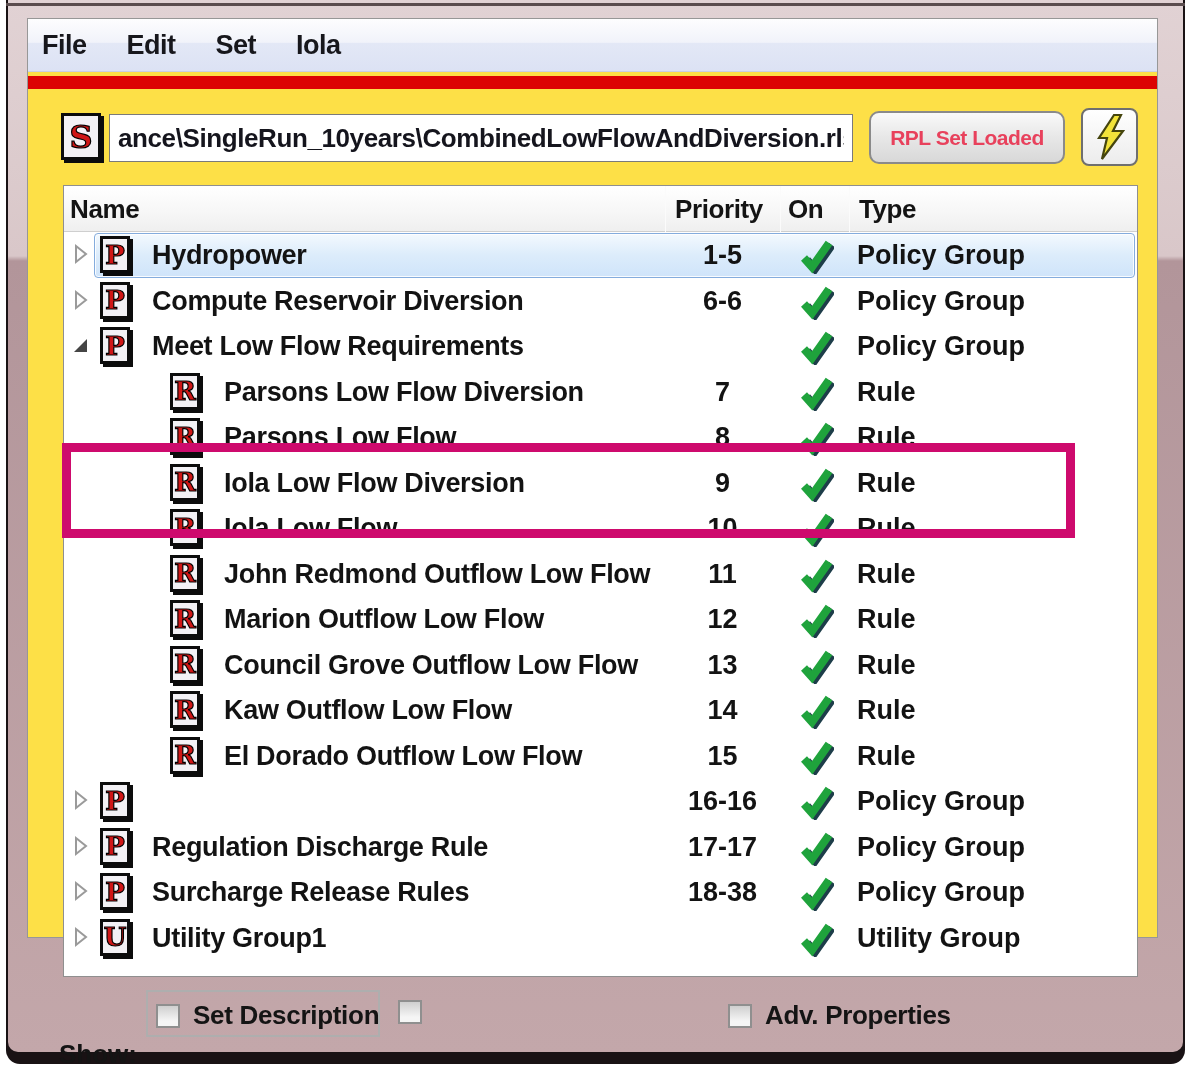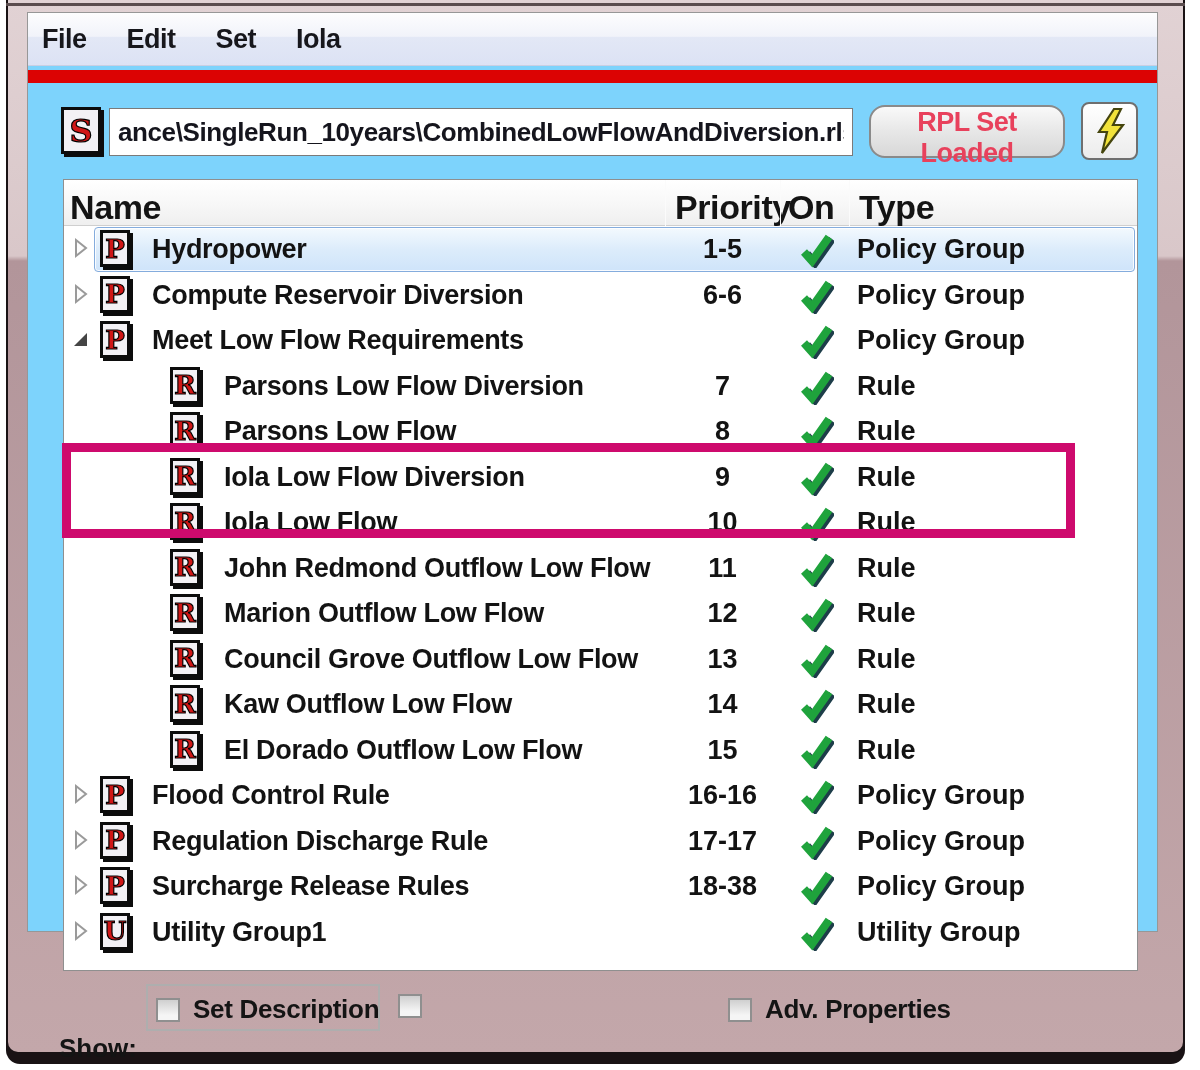--- a/index.html
+++ b/index.html
@@ -7,57 +7,57 @@
               font-family:"Liberation Sans", sans-serif; }
   #stage { position:relative; width:1200px; height:1070px; }
 
   
   #win-shadow { position:absolute; left:6px; top:0; width:1179px; height:1064px;
                 background:#191214; border-radius:0 0 14px 14px; }
   #win-frame  { position:absolute; left:8px; top:0; width:1175px; height:1052px;
                 background:linear-gradient(180deg,#e1d2d4 0px,#d9c7c9 256px,#b2959a 261px,#c3a7aa 100%);
                 border-radius:0 0 10px 10px; }
   #win-topline{ position:absolute; left:6px; top:3px; width:1179px; height:3px; background:#5a4c4e; }
-  #client     { position:absolute; left:27px; top:12px; width:1131px; height:920px;
-                background:#7dd3fc; border:1px solid #979797; }
+  #client     { position:absolute; left:27px; top:18px; width:1131px; height:920px;
+                background:#fde047; border:1px solid #979797; }
 
   
   #menubar { position:absolute; left:0; top:0; width:100%; height:53px;
              background:linear-gradient(180deg,#fdfdfe 0%,#f1f3fa 45%,#e3e8f6 46%,#dce2f4 100%);
              border-bottom:1px solid #c9cfe3; display:flex; align-items:center; padding-left:12px; }
   .menu-item { font-size:27px; font-weight:700; color:#17171c; padding:0 20px; letter-spacing:-0.5px; }
   .menu-item:first-child { padding-left:2px; }
   #redbar { position:absolute; left:0; top:57px; width:100%; height:13px; }
 
   
   .stamp-icon { background:#f3f1f5; border:3px solid #0c0c0c; box-shadow:3px 3px 0 #0c0c0c;
                 display:flex; align-items:center; justify-content:center;
                 font-family:"DejaVu Serif", serif; font-weight:700; color:#d01616;
                 -webkit-text-stroke:1.2px #000; }
   #s-icon { position:absolute; left:33px; top:94px; width:40px; height:47px; font-size:32px; }
   #path-field { position:absolute; left:81px; top:95px; width:744px; height:48px;
                 border:1px solid #7a7a7a; background:#fff; font-family:"Liberation Sans",sans-serif;
                 font-size:26px; font-weight:700; color:#15151d; padding:0 8px; letter-spacing:-0.4px; }
   #status-btn { position:absolute; left:841px; top:92px; width:196px; height:53px;
-                border:2px solid #8a8a8a; border-radius:16px;
+                border:2px solid #8a8a8a; border-radius:10px;
                 background:linear-gradient(180deg,#f9f9f9,#e7e7e7 50%,#d8d8d8);
-                font-family:"Liberation Sans",sans-serif; font-size:27px; font-weight:700;
+                font-family:"Liberation Sans",sans-serif; font-size:21px; font-weight:700;
                 letter-spacing:-0.5px; }
   #bolt-btn { position:absolute; left:1053px; top:89px; width:57px; height:58px;
               border:2px solid #6f6f6f; border-radius:8px;
               background:linear-gradient(180deg,#ffffff,#ececec); display:flex;
               align-items:center; justify-content:center; }
 
   
   #table { position:absolute; left:35px; top:166px; width:1075px; height:792px;
            background:#ffffff; border:1px solid #8f8f8f; }
   #thead { position:absolute; left:0; top:0; width:100%; height:46px;
            background:linear-gradient(180deg,#ffffff,#f7f7f7 55%,#efefef);
            border-bottom:1px solid #cfcfcf; }
-  .hcell { position:absolute; top:8px; font-size:34px; font-weight:700; color:#141414; letter-spacing:-0.4px; }
+  .hcell { position:absolute; top:8px; font-size:26px; font-weight:700; color:#141414; letter-spacing:-0.4px; }
   .hsep  { position:absolute; top:0; width:1px; height:46px; background:#d2d2d2;
            border-right:1px solid #fbfbfb; }
   #tree-rows { position:absolute; left:0; top:46px; width:100%; }
 
   .trow { position:relative; height:45.5px; }
   .trow.selected::before { content:""; position:absolute; left:30px; right:2px; top:1px; bottom:0;
            border:1px solid #84acdd; border-radius:4px;
            background:linear-gradient(180deg,#f3f9fe,#dcecfb 50%,#cfe4fa);
            box-shadow:inset 0 0 0 1px rgba(255,255,255,.85); }
   .expander { position:absolute; left:8px; top:11px; width:20px; height:24px; }
@@ -250,21 +250,20 @@
                 <polyline points="8,22 16,31 33,7" fill="none" stroke="#1d3d49" stroke-width="8" transform="translate(3,2)"></polyline>
                 <polyline points="8,22 16,31 33,7" fill="none" stroke="#1fa33c" stroke-width="8"></polyline>
               </svg></span>
             <span class="row-type">Rule</span>
           </div>
           <div class="trow">
             <span class="expander"><svg width="18" height="22">
                 <polygon points="4,3 14,11 4,19" fill="#fdfdfd" stroke="#9a9a9a" stroke-width="2"></polygon>
               </svg></span>
             <span class="type-icon stamp-icon" style="color: rgb(208, 22, 22);">P</span>
-            <span class="row-name">Flood Control Rule</span>
             <span class="row-priority">16-16</span>
             <span class="row-check"><svg width="38" height="38" viewBox="0 0 38 38">
                 <polyline points="8,22 16,31 33,7" fill="none" stroke="#1d3d49" stroke-width="8" transform="translate(3,2)"></polyline>
                 <polyline points="8,22 16,31 33,7" fill="none" stroke="#1fa33c" stroke-width="8"></polyline>
               </svg></span>
             <span class="row-type">Policy Group</span>
           </div>
           <div class="trow">
             <span class="expander"><svg width="18" height="22">
                 <polygon points="4,3 14,11 4,19" fill="#fdfdfd" stroke="#9a9a9a" stroke-width="2"></polygon>

